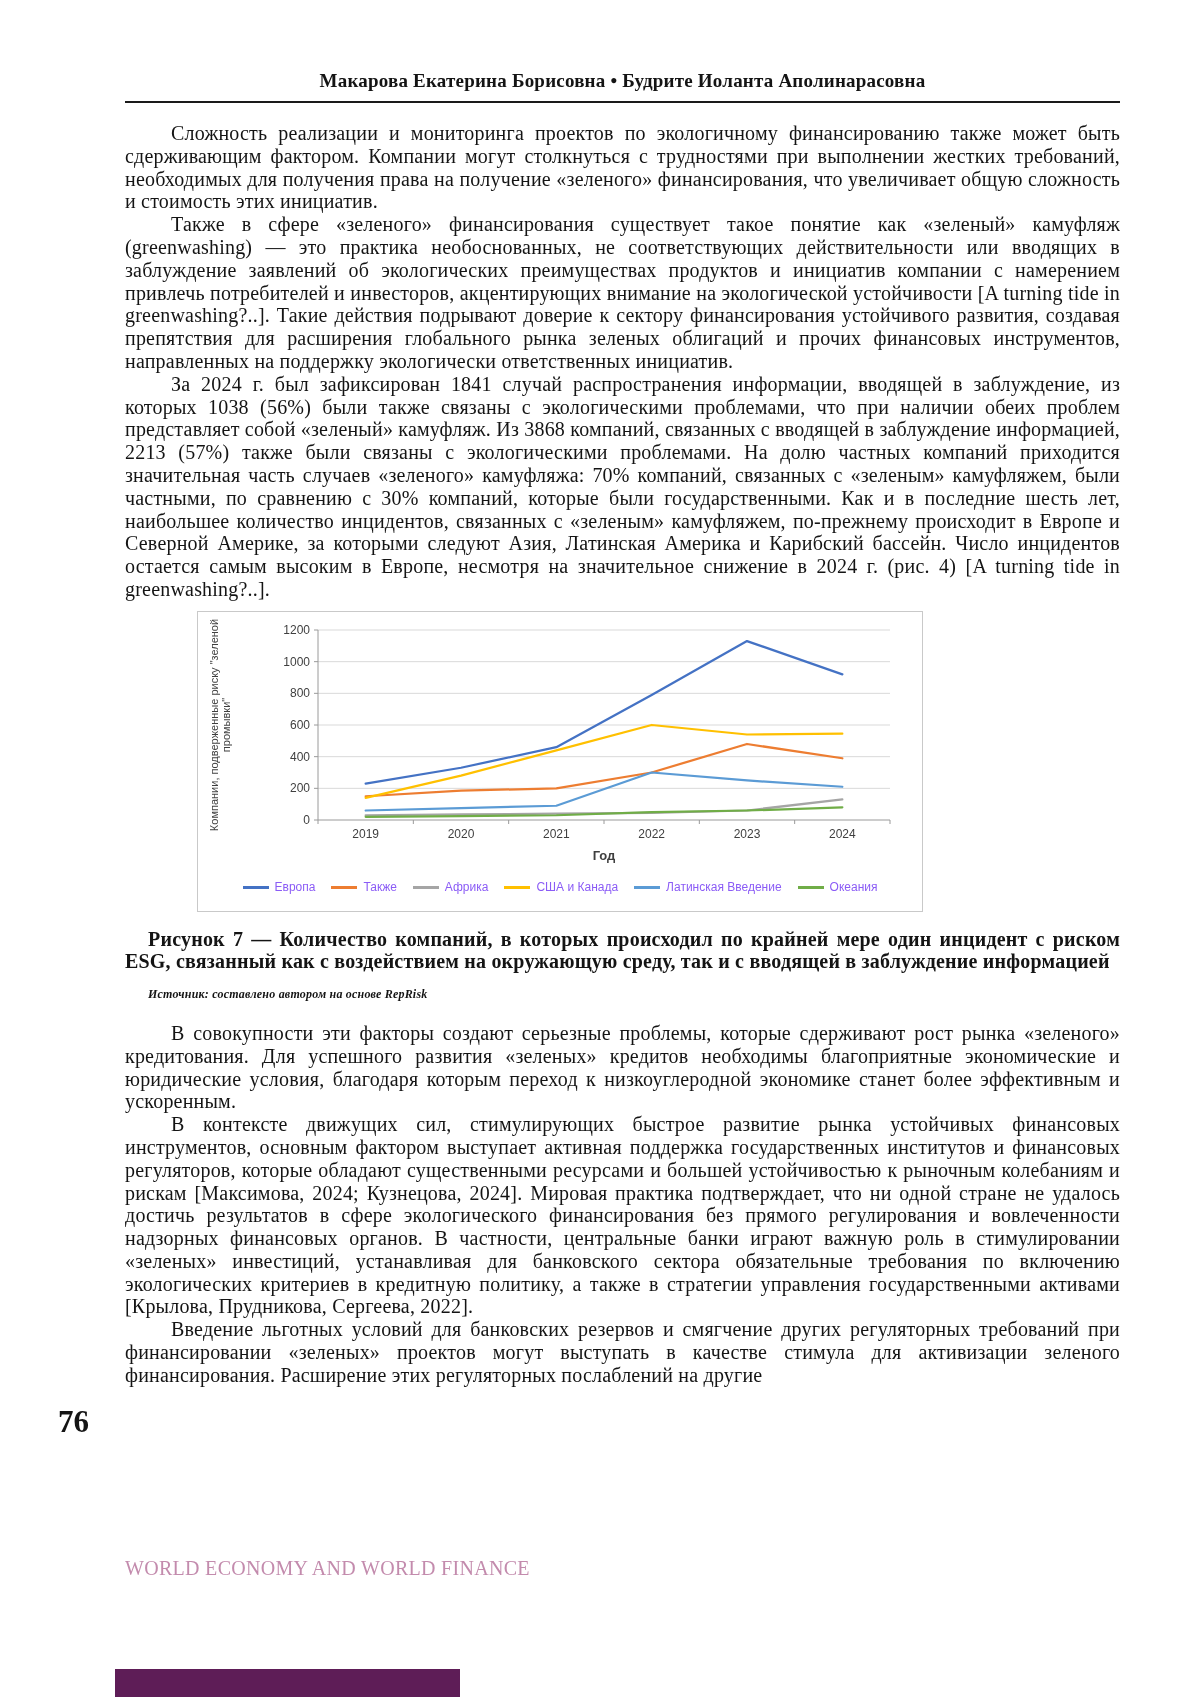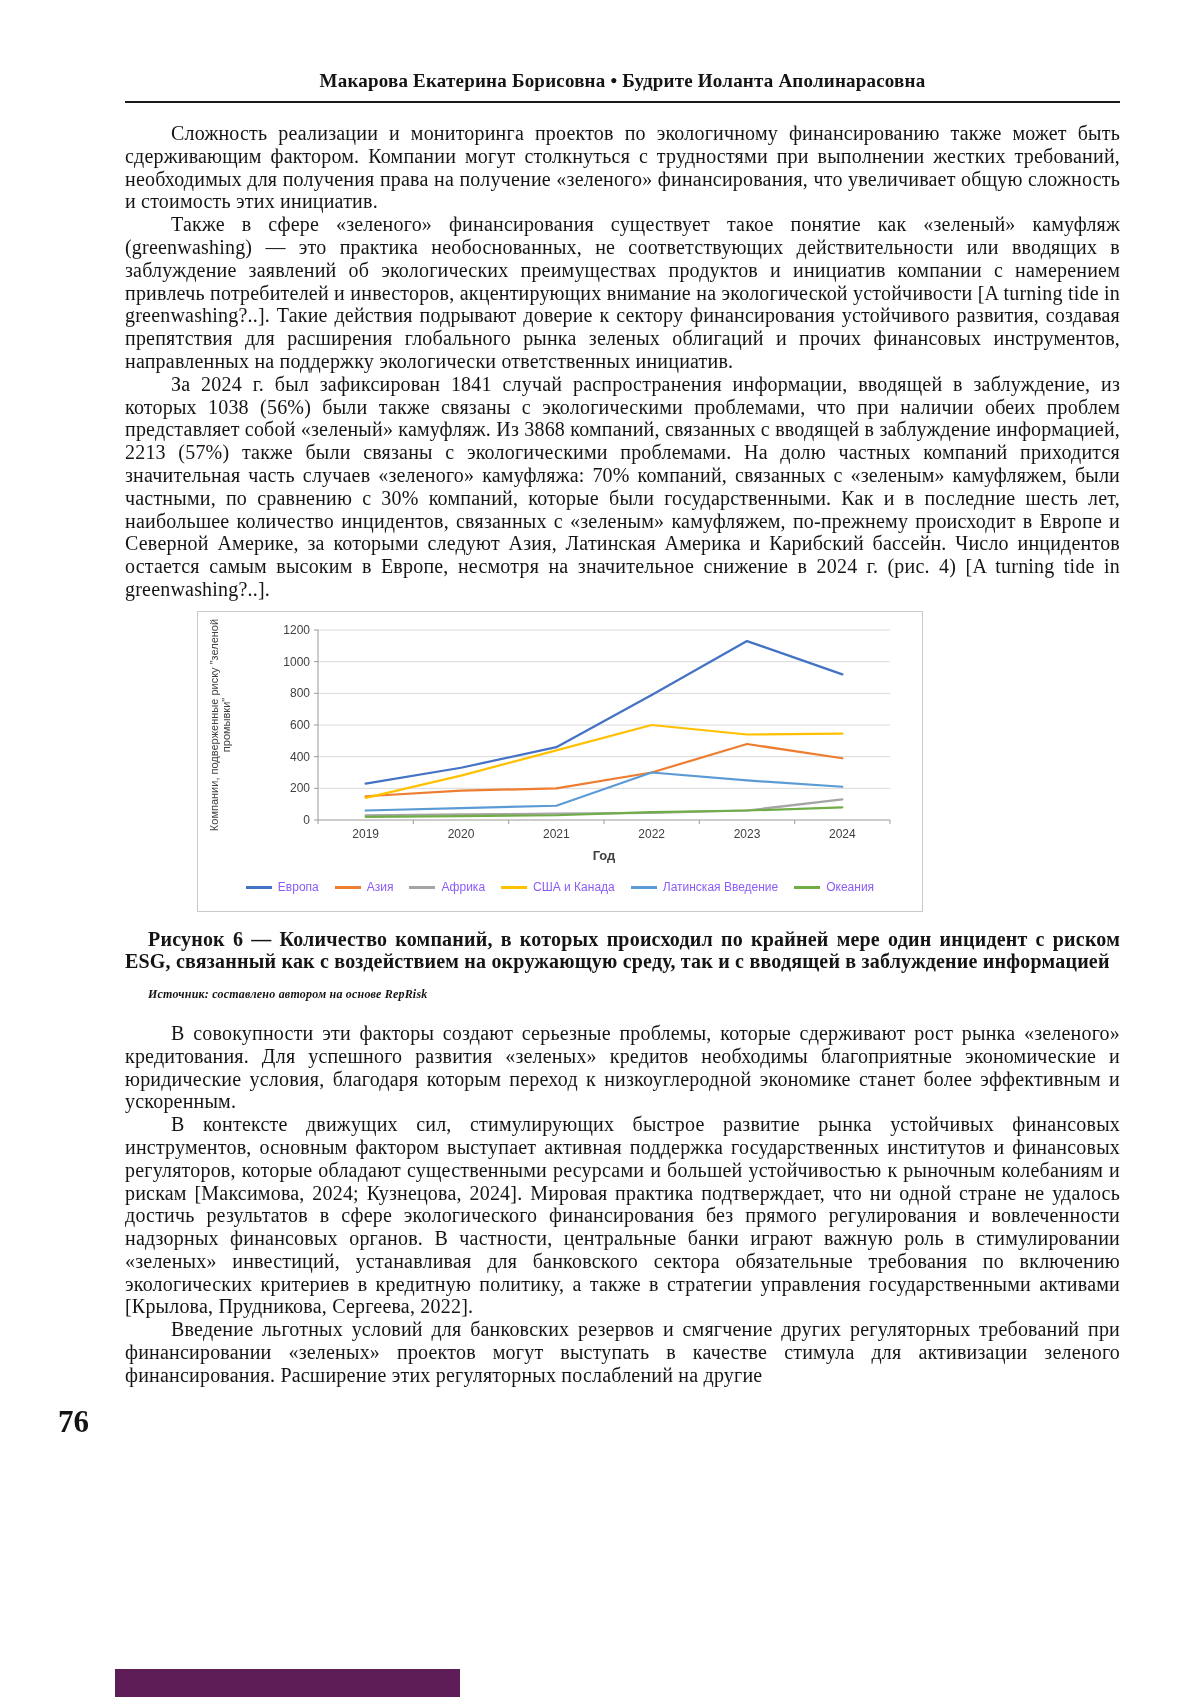--- a/index.html
+++ b/index.html
@@ -166,21 +166,21 @@
             <polyline points="165.66666666666666,192.5 261,190.125 356.3333333333333,187.75 451.66666666666663,154.5 547,162.41666666666666 642.3333333333333,168.75" fill="none" stroke="#5b9bd5" stroke-width="2.25" stroke-linejoin="round" stroke-linecap="round"></polyline>
             <polyline points="165.66666666666666,198.83333333333334 261,198.04166666666666 356.3333333333333,197.25 451.66666666666663,194.08333333333334 547,192.5 642.3333333333333,189.33333333333334" fill="none" stroke="#70ad47" stroke-width="2.25" stroke-linejoin="round" stroke-linecap="round"></polyline>
           </svg>
         <div id="chart-legend" class="legend">
             <span class="legend-item">
               <span class="legend-swatch" style="background: rgb(68, 114, 196);"></span>
               <span>Европа</span>
             </span>
             <span class="legend-item">
               <span class="legend-swatch" style="background: rgb(237, 125, 49);"></span>
-              <span>Азия</span>
+              <span>Также</span>
             </span>
             <span class="legend-item">
               <span class="legend-swatch" style="background: rgb(165, 165, 165);"></span>
               <span>Африка</span>
             </span>
             <span class="legend-item">
               <span class="legend-swatch" style="background: rgb(255, 192, 0);"></span>
               <span>США и Канада</span>
             </span>
             <span class="legend-item">
@@ -188,28 +188,29 @@
               <span>Латинская Введение</span>
             </span>
             <span class="legend-item">
               <span class="legend-swatch" style="background: rgb(112, 173, 71);"></span>
               <span>Океания</span>
             </span>
           </div>
       </div>
     </figure>
 
-    <p class="caption">Рисунок 6 — Количество компаний, в которых происходил по крайней мере один инцидент с риском ESG, связанный как с воздействием на окружающую среду, так и с вводящей в заблуждение информацией</p>
+    <p class="caption">Рисунок 7 — Количество компаний, в которых происходил по крайней мере один инцидент с риском ESG, связанный как с воздействием на окружающую среду, так и с вводящей в заблуждение информацией</p>
     <p class="source">Источник: составлено автором на основе RepRisk</p>
 
     <p class="par">В совокупности эти факторы создают серьезные проблемы, которые сдерживают рост рынка «зеленого» кредитования. Для успешного развития «зеленых» кредитов необходимы благоприятные экономические и юридические условия, благодаря которым переход к низкоуглеродной экономике станет более эффективным и ускоренным.</p>
     <p class="par">В контексте движущих сил, стимулирующих быстрое развитие рынка устойчивых финансовых инструментов, основным фактором выступает активная поддержка государственных институтов и финансовых регуляторов, которые обладают существенными ресурсами и большей устойчивостью к рыночным колебаниям и рискам [Максимова, 2024; Кузнецова, 2024]. Мировая практика подтверждает, что ни одной стране не удалось достичь результатов в сфере экологического финансирования без прямого регулирования и вовлеченности надзорных финансовых органов. В частности, центральные банки играют важную роль в стимулировании «зеленых» инвестиций, устанавливая для банковского сектора обязательные требования по включению экологических критериев в кредитную политику, а также в стратегии управления государственными активами [Крылова, Прудникова, Сергеева, 2022].</p>
     <p class="par">Введение льготных условий для банковских резервов и смягчение других регуляторных требований при финансировании «зеленых» проектов могут выступать в качестве стимула для активизации зеленого финансирования. Расширение этих регуляторных послаблений на другие</p>
   </div>
 
   <div class="page-number">76</div>
 
   <div class="journal-footer">
+    <div>WORLD ECONOMY AND WORLD FINANCE</div>
   </div>
 
   <div class="bottom-bar"></div>
 
 </div>
 
 </body></html>

